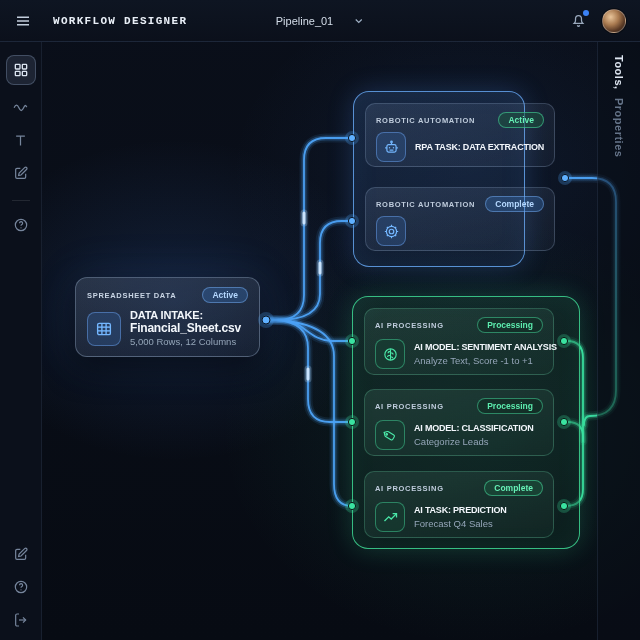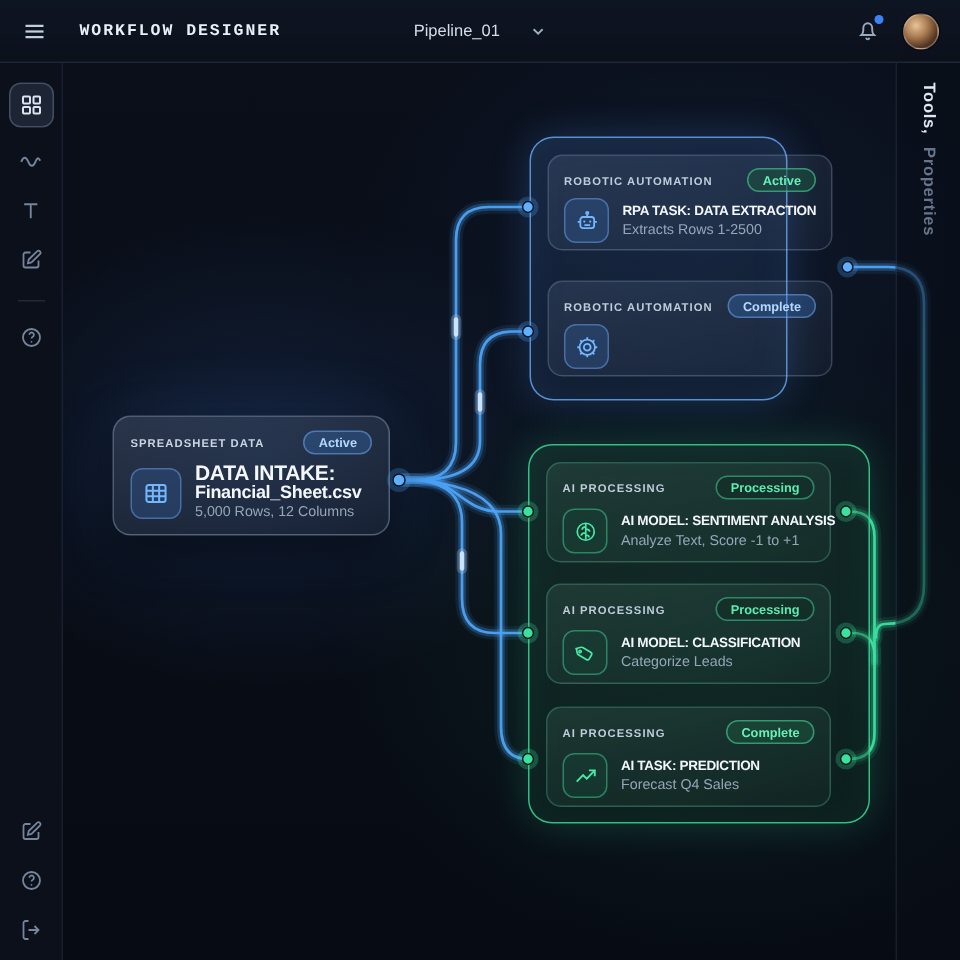--- a/index.html
+++ b/index.html
@@ -183,21 +183,21 @@
         <span class="icon-chip c-blue big">
           <svg class="i" width="18" height="18" viewBox="0 0 24 24" fill="none" stroke="currentColor" stroke-width="1.8">
             <rect x="3.5" y="4.5" width="17" height="15" rx="2"></rect>
             <line x1="3.5" y1="9.5" x2="20.5" y2="9.5"></line>
               <line x1="3.5" y1="14.5" x2="20.5" y2="14.5"></line>
             <line x1="9.2" y1="4.5" x2="9.2" y2="19.5"></line>
               <line x1="14.8" y1="4.5" x2="14.8" y2="19.5"></line>
           </svg>
         </span>
         <span class="txt-col">
-          <div class="title" style="font-size:14px">DATA INTAKE:</div>
+          <div class="title" style="font-size:11px">DATA INTAKE:</div>
           <div class="title" style="font-size:12px">Financial_Sheet.csv</div>
           <div class="sub">5,000 Rows, 12 Columns</div>
         </span>
       </div>
     </div>
 
     <div class="group rpa" style="left:353px; top:91px; width:172px; height:176px;">
       <div class="sub-card" style="top:11px; height:64px;">
         <div class="hdr-row">
           <span class="cat">ROBOTIC AUTOMATION</span>
@@ -211,21 +211,20 @@
                 <circle cx="12" cy="4.2" r="1.1"></circle>
               <circle cx="9.2" cy="12.3" r="1" fill="currentColor" stroke="none"></circle>
               <circle cx="14.8" cy="12.3" r="1" fill="currentColor" stroke="none"></circle>
               <path d="M9.3 15.7h5.4"></path>
                 <line x1="3" y1="12.5" x2="5.5" y2="12.5"></line>
                 <line x1="18.5" y1="12.5" x2="21" y2="12.5"></line>
             </svg>
           </span>
           <span class="txt-col">
             <div class="title">RPA TASK: DATA EXTRACTION</div>
-            <div class="sub">Extracts Rows 1-2500</div>
           </span>
         </div>
       </div>
       <div class="sub-card" style="top:95px; height:64px;">
         <div class="hdr-row">
           <span class="cat">ROBOTIC AUTOMATION</span>
           <span class="badge b-blue">Complete</span>
         </div>
         <div class="content-row" style="margin-top:-2px;">
           <span class="icon-chip c-blue">

